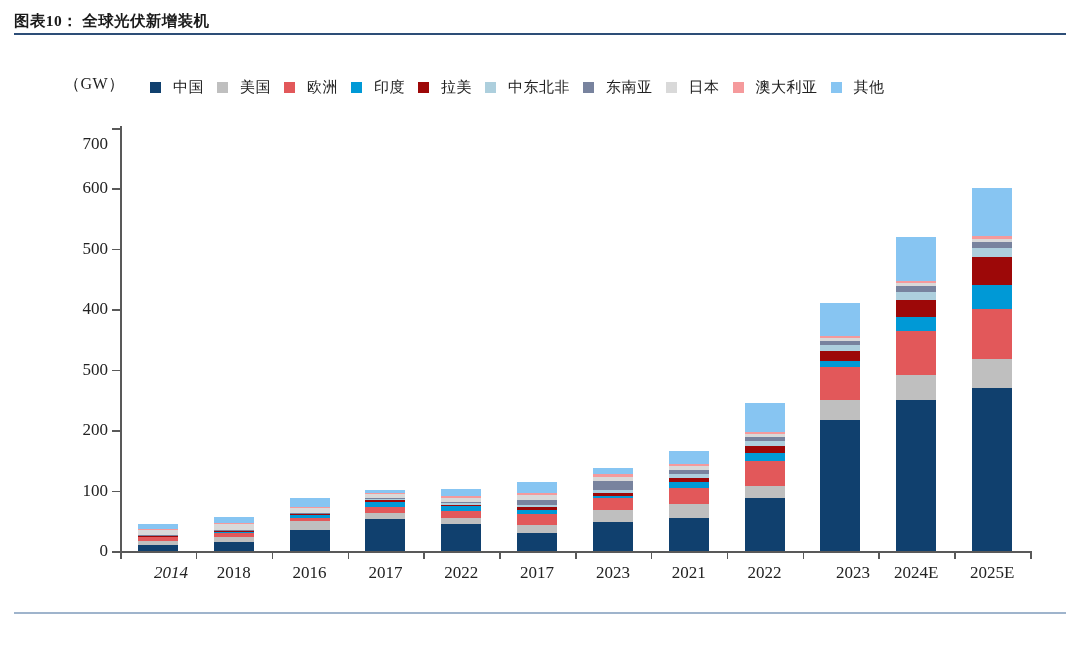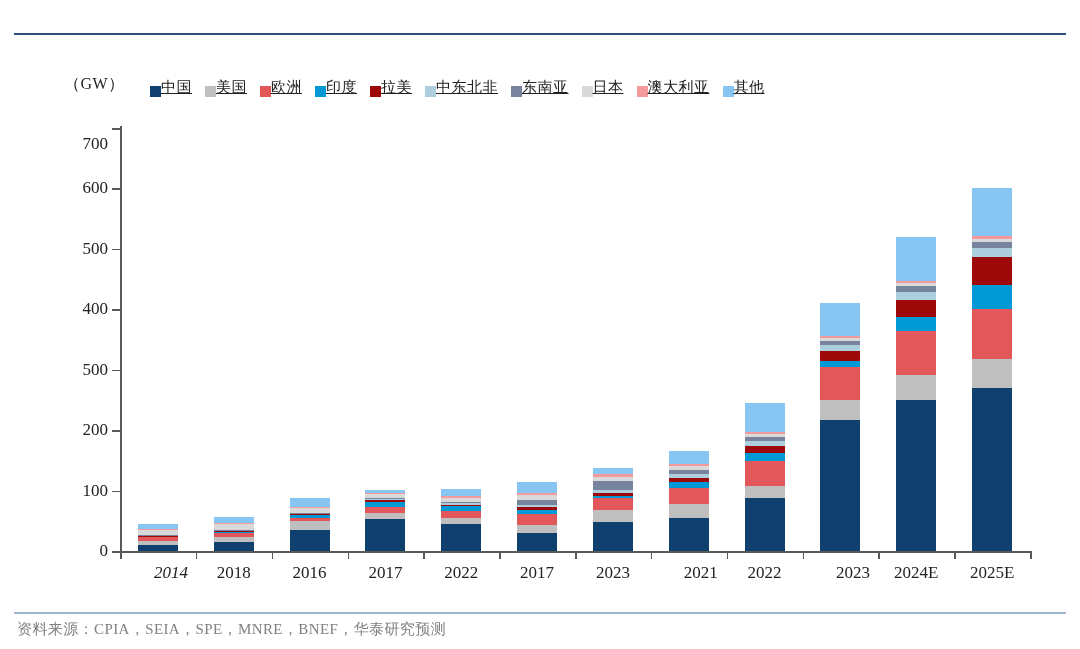--- a/index.html
+++ b/index.html
@@ -30,21 +30,21 @@
   .unit-label {
     position:absolute; left:64px; top:74px;
     font-family:"Liberation Serif", serif;
     font-size:16px; color:#222; letter-spacing:.5px;
   }
   .legend {
     position:absolute; left:150px; top:76px;
     display:flex; align-items:center; gap:13px;
     height:22px;
   }
-  .legend-item { display:flex; align-items:flex-end; gap:0;text-decoration:underline; }
+  .legend-item { display:flex; align-items:center; gap:12px; }
   .legend-swatch { width:11px; height:11px; display:block; }
   .legend-text {
     font-family:"Liberation Serif", serif;
     font-size:15px; color:#222; white-space:nowrap; letter-spacing:.5px;
   }
 
   
   .plot-wrap { position:absolute; left:0; top:0; width:1080px; height:600px; }
   .axis-area {
     position:absolute;
@@ -94,20 +94,23 @@
     font-family:"Liberation Serif", serif;
     font-size:15px; color:#808080; letter-spacing:.4px;
     white-space:nowrap;
   }
 </style>
 </head>
 <body>
 
 <div class="page">
 
+  <div class="header">
+    <span class="header-title">图表10： 全球光伏新增装机</span>
+  </div>
   <div class="header-rule"></div>
 
   <div class="unit-label">（GW）</div>
   <div class="legend" id="legend">
       <div class="legend-item">
         <span class="legend-swatch" style="background: rgb(16, 64, 110);"></span>
         <span class="legend-text">中国</span>
       </div>
       <div class="legend-item">
         <span class="legend-swatch" style="background: rgb(191, 191, 191);"></span>
@@ -322,32 +325,31 @@
         </div>
       </div>
     <div id="xlabels">
         <div class="xlabel" style="left: 171px; font-style: italic;">2014</div>
         <div class="xlabel" style="left: 233.75px;">2018</div>
         <div class="xlabel" style="left: 309.583px;">2016</div>
         <div class="xlabel" style="left: 385.417px;">2017</div>
         <div class="xlabel" style="left: 461.25px;">2022</div>
         <div class="xlabel" style="left: 537.083px;">2017</div>
         <div class="xlabel" style="left: 612.917px;">2023</div>
-        <div class="xlabel" style="left: 688.75px; margin-left: 12px;">2021</div>
+        <div class="xlabel" style="left: 688.75px;">2021</div>
         <div class="xlabel" style="left: 764.583px;">2022</div>
         <div class="xlabel" style="left: 853px;">2023</div>
         <div class="xlabel" style="left: 916.25px;">2024E</div>
         <div class="xlabel" style="left: 992.083px;">2025E</div>
       </div>
   <div class="ytick" style="top: 551px;"></div>
       <div class="ytick" style="top: 490.571px;"></div>
       <div class="ytick" style="top: 430.143px;"></div>
       <div class="ytick" style="top: 369.714px;"></div>
       <div class="ytick" style="top: 309.286px;"></div>
       <div class="ytick" style="top: 248.857px;"></div>
       <div class="ytick" style="top: 188.429px;"></div>
       <div class="ytick" style="top: 128px;"></div>
     </div>
 
   <div class="footer-rule"></div>
-  <div class="footer-text">资料来源：CPIA，SEIA，SPE，MNRE，BNEF，华泰研究预测</div>
 
 </div>
 
 </body></html>

